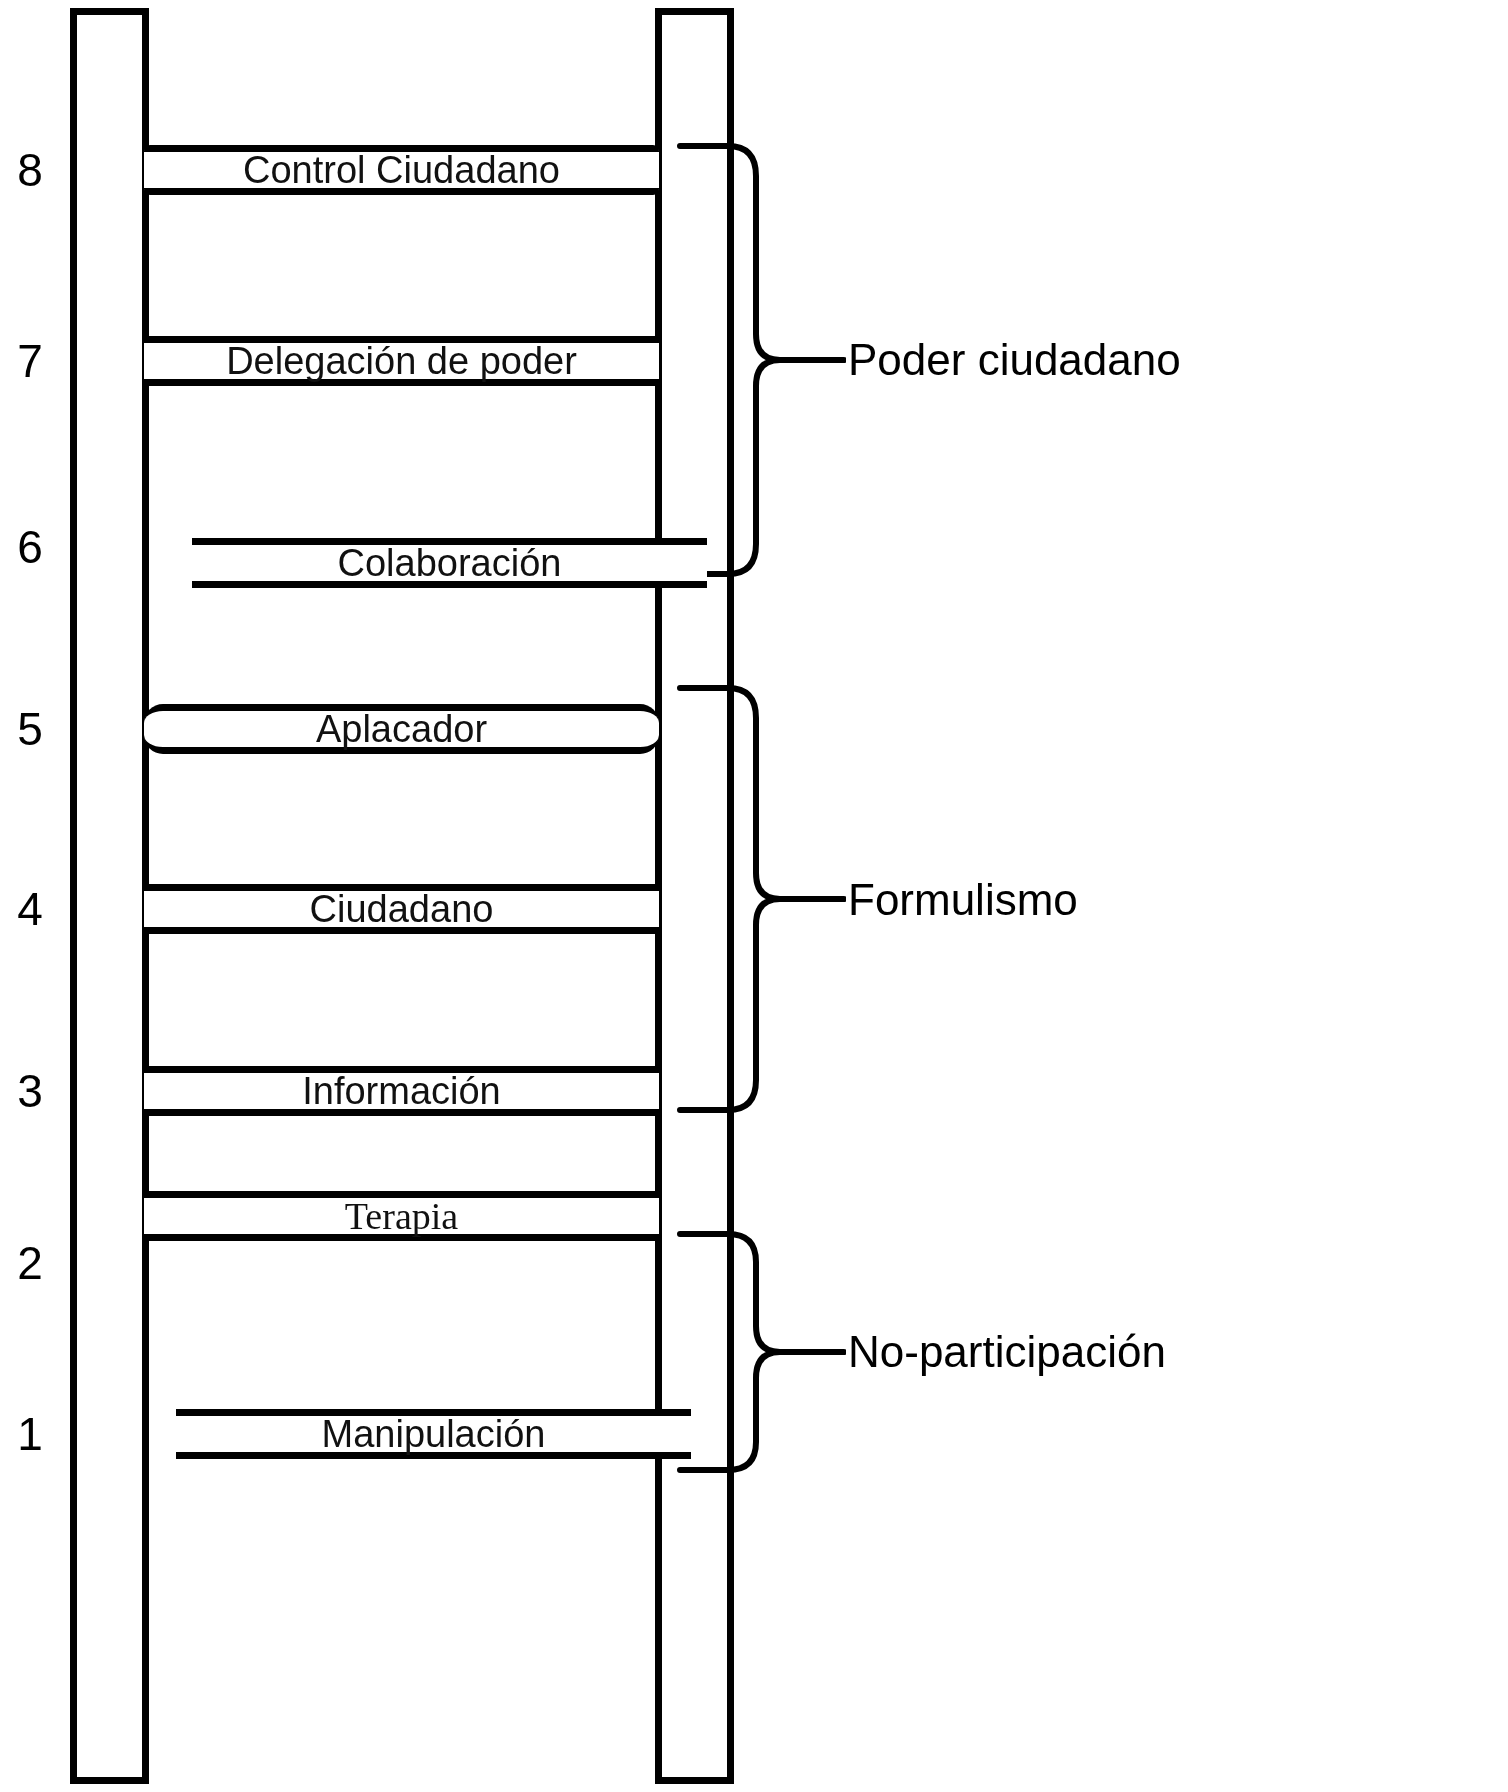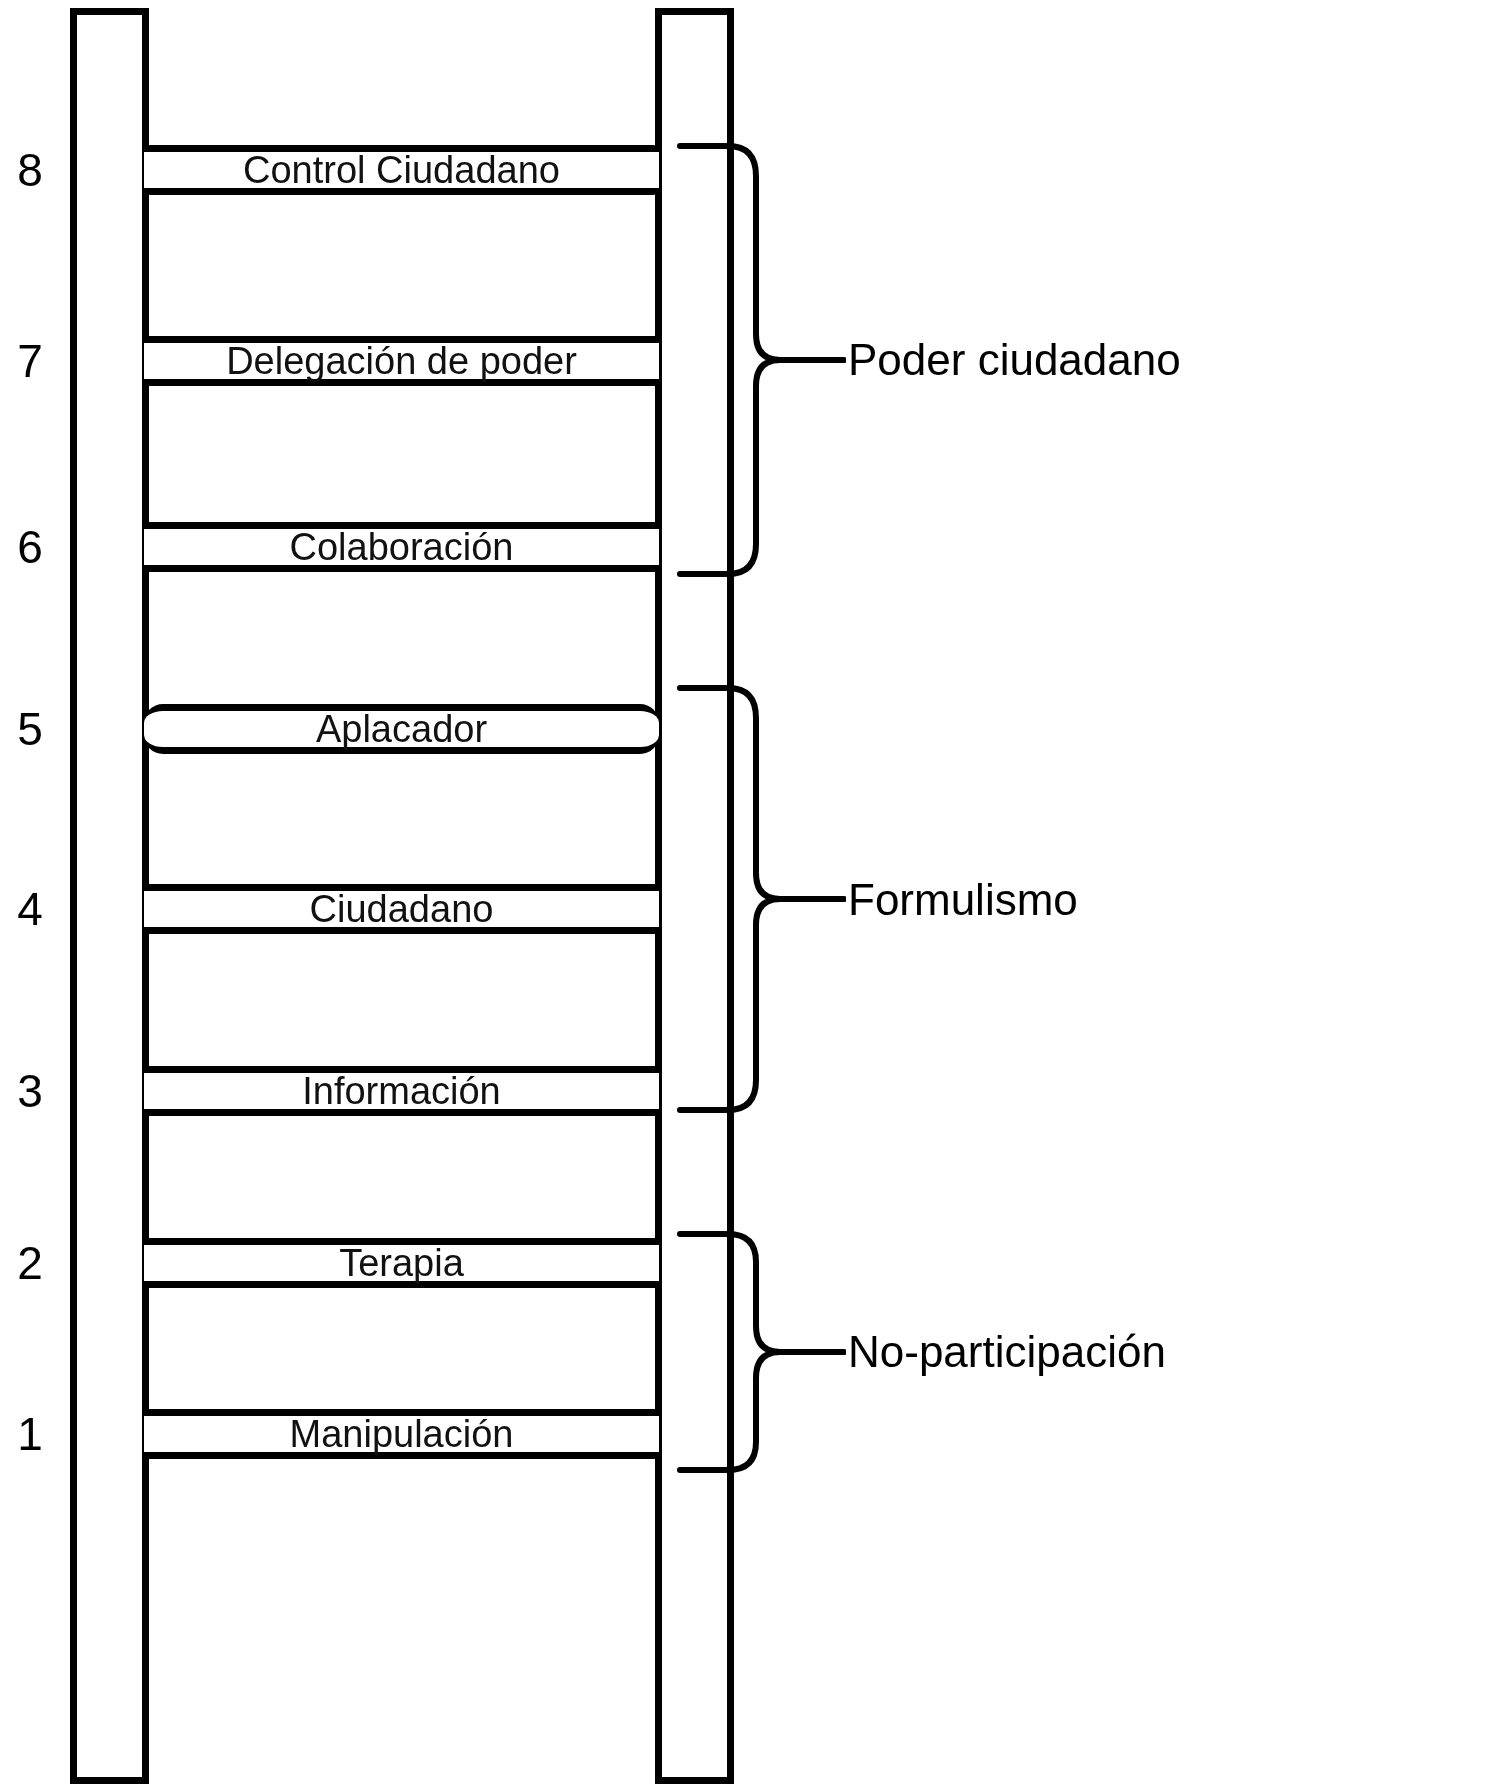--- a/index.html
+++ b/index.html
@@ -102,36 +102,36 @@
   <div class="step-number" style="top:1091px;">3</div>
   <div class="step-number" style="top:1263px;">2</div>
   <div class="step-number" style="top:1434px;">1</div>
 
   <div class="rung" style="top:145px;border-radius:6px;">
     <div class="rung-label">Control Ciudadano</div>
   </div>
   <div class="rung" style="top:336px;padding-left:38px;">
     <div class="rung-label">Delegación de poder</div>
   </div>
-  <div class="rung" style="top:522px;">
+  <div class="rung" style="top:538px;margin-left:48px;">
     <div class="rung-label">Colaboración</div>
   </div>
   <div class="rung" style="top:704px;border-radius:19px;">
     <div class="rung-label">Aplacador</div>
   </div>
   <div class="rung" style="top:884px;">
     <div class="rung-label">Ciudadano</div>
   </div>
   <div class="rung" style="top:1066px;padding-left:34px;">
     <div class="rung-label">Información</div>
   </div>
-  <div class="rung" style="top:1238px;">
+  <div class="rung" style="top:1191px;font-family:Liberation Serif, serif;">
     <div class="rung-label">Terapia</div>
   </div>
-  <div class="rung" style="top:1409px;">
+  <div class="rung" style="top:1409px;margin-left:32px;">
     <div class="rung-label">Manipulación</div>
   </div>
 
   <div class="group" style="top:140px;">
     <svg width="170" height="440" viewBox="0 0 170 440" fill="none" xmlns="http://www.w3.org/2000/svg" aria-hidden="true">
       <path d="M4 6 H52 Q80 6 80 36 V194 Q80 220 104 220 Q80 220 80 246 V404 Q80 434 52 434 H4" stroke="#000000" stroke-width="6" stroke-linecap="round" stroke-linejoin="round" fill="none"></path>
       <path d="M104 220 H168" stroke="#000000" stroke-width="6" stroke-linecap="round"></path>
     </svg>
   </div>
   <div class="group-label" style="top:360px;">Poder ciudadano</div>

